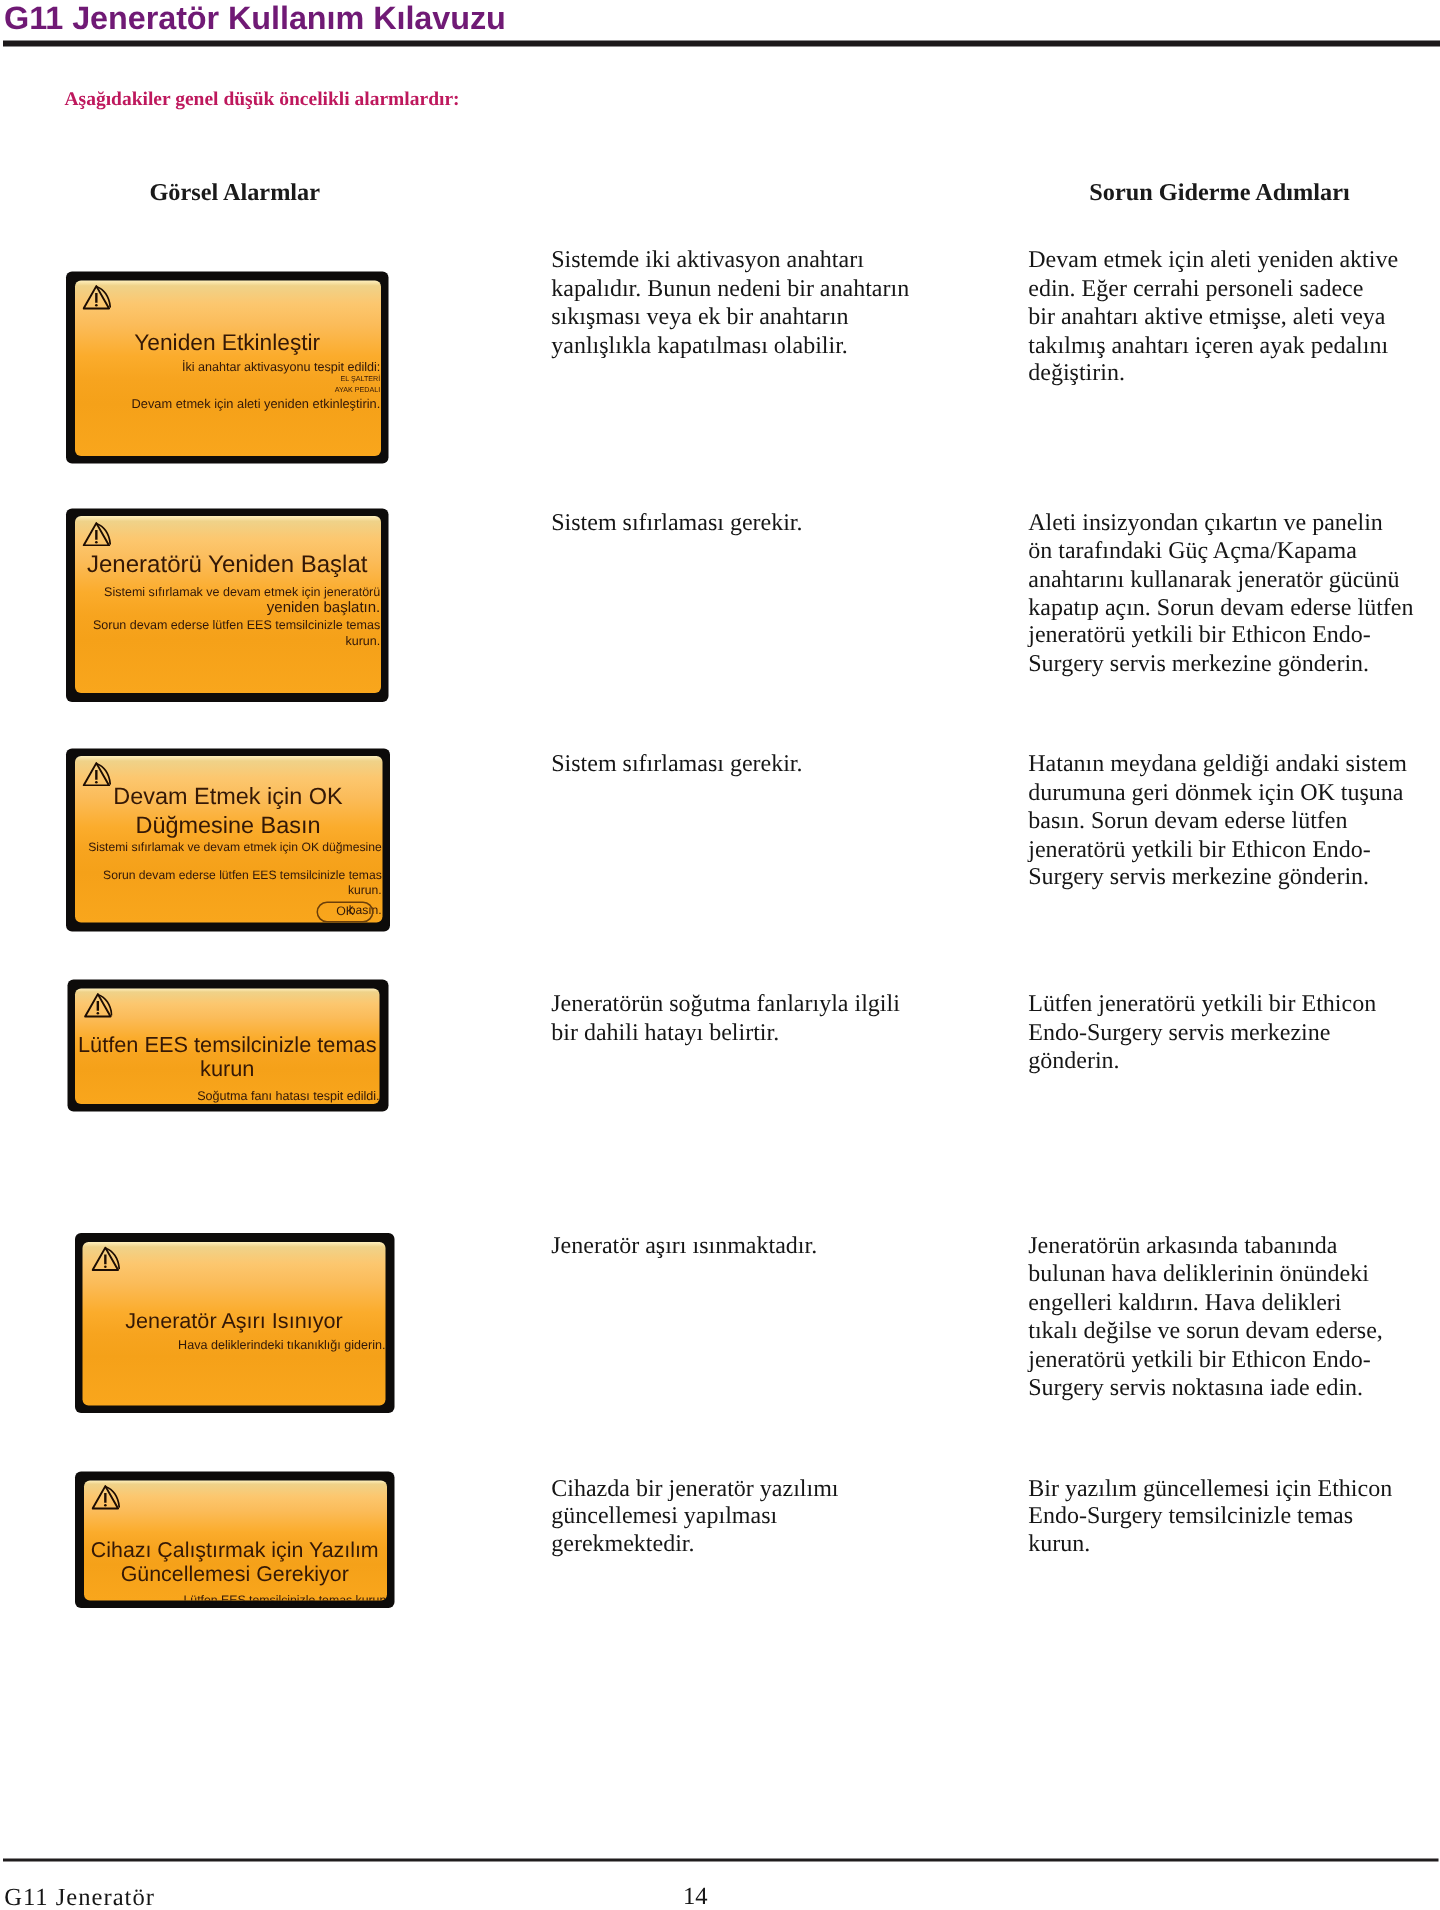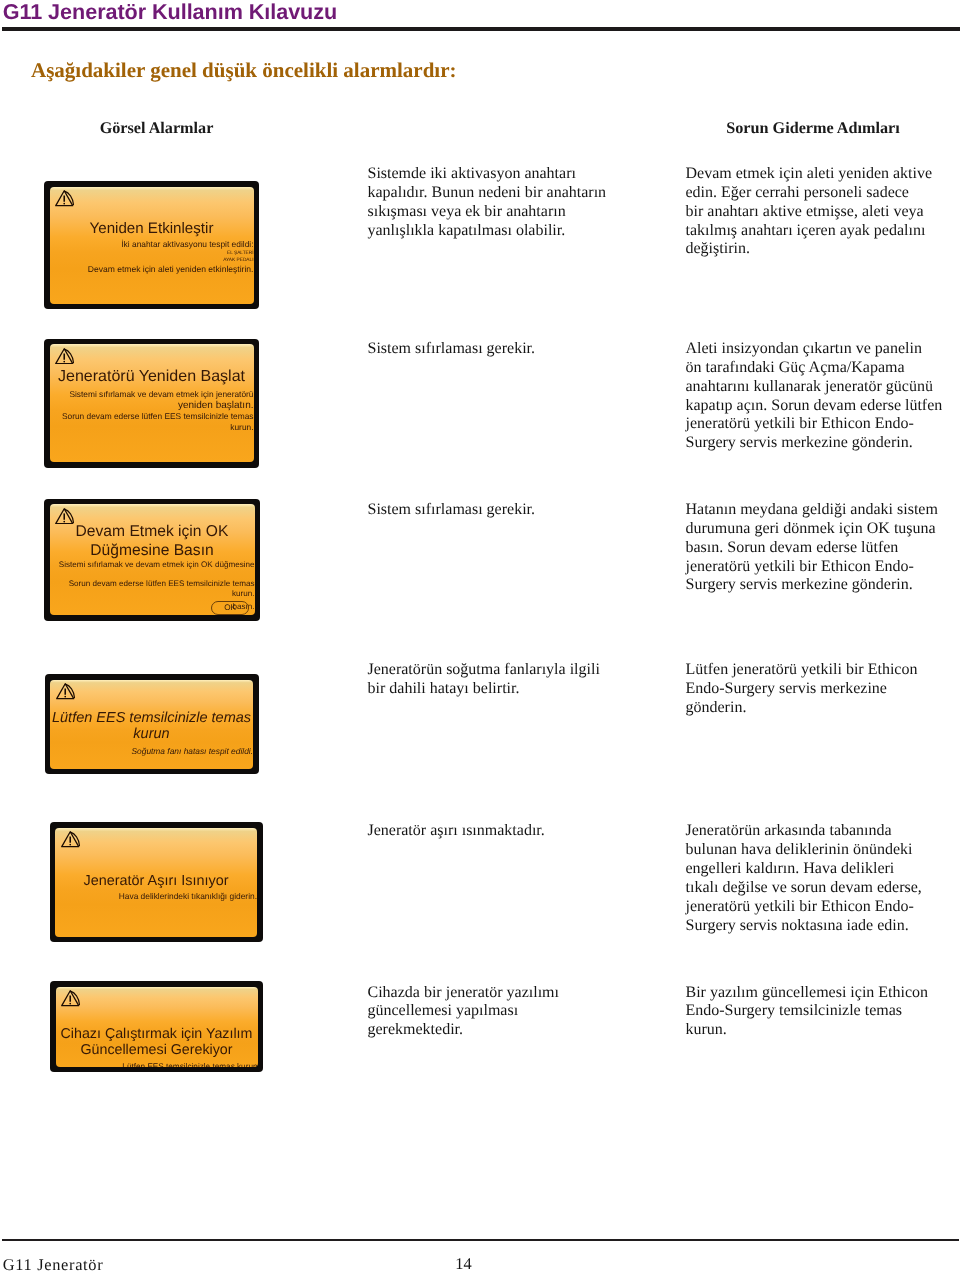--- a/index.html
+++ b/index.html
@@ -8,22 +8,22 @@
   body{width:960px;height:1273px;background:#ffffff;font-family:"Liberation Serif",serif;
        -webkit-font-smoothing:antialiased;}
   .page{position:relative;width:960px;height:1273px;overflow:hidden;}
 
   
   .hdr-title{position:absolute;left:2.7px;top:-1.4px;font-family:"Liberation Sans",sans-serif;
              font-weight:bold;font-size:21.6px;letter-spacing:-0.05px;color:#701a75;}
   .hdr-rule{position:absolute;left:2px;top:27px;width:958px;height:4.2px;background:#1c191a;}
 
   
-  .intro{position:absolute;left:31px;top:57.5px;font-family:"Liberation Serif",serif;
-         font-weight:bold;font-size:21px;color:#a16207;}
+  .intro{position:absolute;left:43px;top:57.5px;font-family:"Liberation Serif",serif;
+         font-weight:bold;font-size:13px;color:#be185d;}
 
   
   .colhead{position:absolute;font-family:"Liberation Serif",serif;font-weight:bold;
            font-size:16.2px;color:#1a1a1a;top:118.5px;text-align:center;white-space:nowrap;}
   .ch1{left:43px;width:227px;}
   .ch2{left:340px;width:300px;}
   .ch3{left:655px;width:316px;}
 
   
   .row{position:absolute;left:0;width:960px;}
@@ -149,21 +149,21 @@
         </div>
         <div class="cell-fix" style="top:501px;">
           <div>Hatanın meydana geldiği andaki sistem</div>
           <div>durumuna geri dönmek için OK tuşuna</div>
           <div>basın. Sorun devam ederse lütfen</div>
           <div>jeneratörü yetkili bir Ethicon Endo-</div>
           <div>Surgery servis merkezine gönderin.</div>
         </div>
       </div>
       <div class="row">
-        <div class="screen" style="left:44.5px;top:674px;width:214px;height:100px;font-style:italic;">
+        <div class="screen" style="left:44.5px;top:653px;width:214px;height:88px;">
           <div class="screen-inner">
             <div class="warn-icon"><svg viewBox="0 0 104 90" width="100%" height="100%" aria-hidden="true">
                 <path d="M49.5 4 L95 84 L4 84 Z" fill="none" stroke="#1d0d03" stroke-linejoin="round" stroke-width="7"></path>
                 <path d="M51 6 C76 14 96 42 99 78" fill="none" stroke="#1d0d03" stroke-linecap="round" stroke-width="6"></path>
                 <path d="M49.5 29 L49.5 63" stroke="#1d0d03" stroke-width="8.5" stroke-linecap="butt" fill="none"></path>
                 <circle cx="49.5" cy="72.5" r="4.6" fill="#1d0d03"></circle>
               </svg></div>
             <div class="scr-title" style="top:30.6px;font-size:14.5px;line-height:16.3px;">
               <div>Lütfen EES temsilcinizle temas</div>
               <div>kurun</div>

